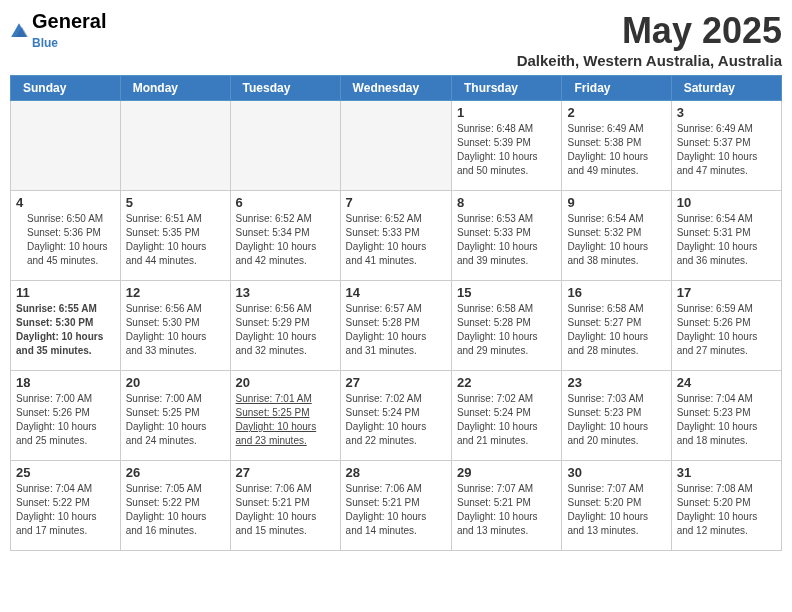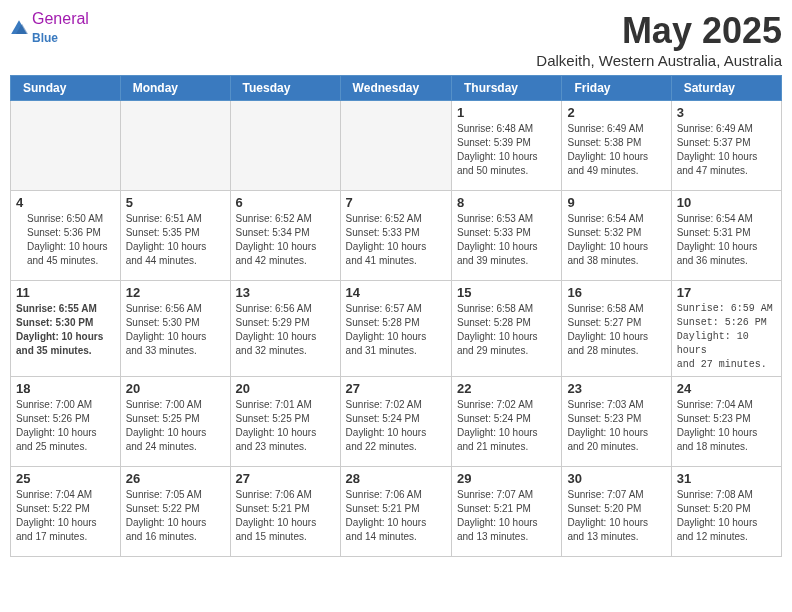--- a/index.html
+++ b/index.html
@@ -29,21 +29,21 @@
       text-align: right;
     }
     .month-title {
       font-size: 36px;
       font-weight: bold;
       color: #333;
     }
     .location-title {
       font-size: 15px;
       color: #333;
-      font-weight: normal;
+      font-weight: bold;
     }
     .calendar-table {
       width: 100%;
       border-collapse: collapse;
       border: 1px solid #ccc;
     }
     .calendar-table th {
       background-color: #3a7abf;
       color: #fff;
       font-size: 12px;
@@ -84,21 +84,21 @@
 </head>
 <body>
 
 <div class="header-area">
   <div class="logo">
     <svg class="logo-icon" viewBox="0 0 30 30" xmlns="http://www.w3.org/2000/svg">
       <polygon points="15,2 28,25 2,25" fill="#3a7abf"></polygon>
       <polygon points="20,8 30,25 10,25" fill="#2a5fa0" opacity="0.5"></polygon>
     </svg>
     <div>
-      <span style="font-size:16px;font-weight:normal;color:#a21caf;">General</span><br>
+      <span style="font-size:20px;font-weight:bold;color:#000000;">General</span><br>
       <span style="font-size:12px;font-weight:bold;color:#3a7abf;">Blue</span>
     </div>
   </div>
   <div class="title-area">
     <div class="month-title">May 2025</div>
     <div class="location-title">Dalkeith, Western Australia, Australia</div>
   </div>
 </div>
 
 <table class="calendar-table">
@@ -230,21 +230,21 @@
         </td>
         <td>
           <span class="day-number">16</span>
           <div class="day-info" style="white-space: pre-line;">Sunrise: 6:58 AM
 Sunset: 5:27 PM
 Daylight: 10 hours
 and 28 minutes.</div>
         </td>
         <td>
           <span class="day-number">17</span>
-          <div class="day-info" style="white-space: pre-line; font-family: Liberation Mono, monospace;">Sunrise: 6:59 AM
+          <div class="day-info" style="white-space: pre-line;">Sunrise: 6:59 AM
 Sunset: 5:26 PM
 Daylight: 10 hours
 and 27 minutes.</div>
         </td>
       </tr>
       <tr class="week-row">
         <td>
           <span class="day-number">18</span>
           <div class="day-info" style="white-space: pre-line;">Sunrise: 7:00 AM
 Sunset: 5:26 PM
@@ -253,21 +253,21 @@
         </td>
         <td>
           <span class="day-number">20</span>
           <div class="day-info" style="white-space: pre-line;">Sunrise: 7:00 AM
 Sunset: 5:25 PM
 Daylight: 10 hours
 and 24 minutes.</div>
         </td>
         <td>
           <span class="day-number">20</span>
-          <div class="day-info" style="white-space: pre-line;">Sunrise: 7:01 AM
+          <div class="day-info" style="white-space: pre-line; text-decoration: underline;">Sunrise: 7:01 AM
 Sunset: 5:25 PM
 Daylight: 10 hours
 and 23 minutes.</div>
         </td>
         <td>
           <span class="day-number">27</span>
           <div class="day-info" style="white-space: pre-line;">Sunrise: 7:02 AM
 Sunset: 5:24 PM
 Daylight: 10 hours
 and 22 minutes.</div>

